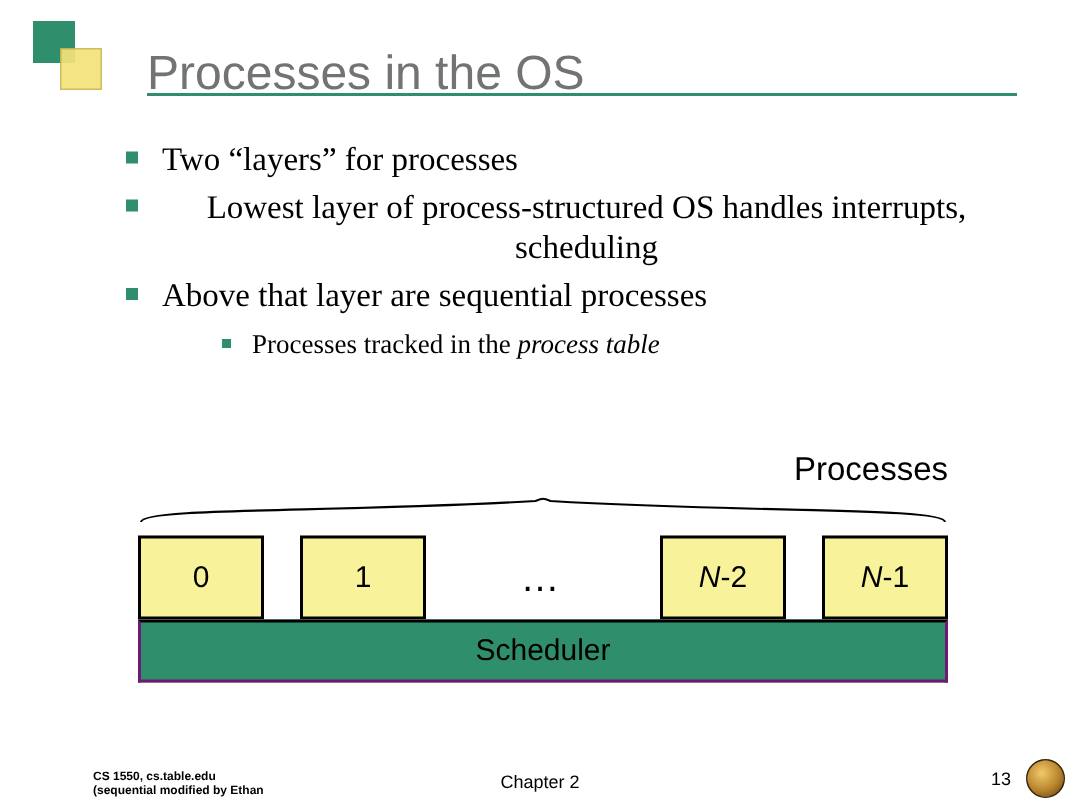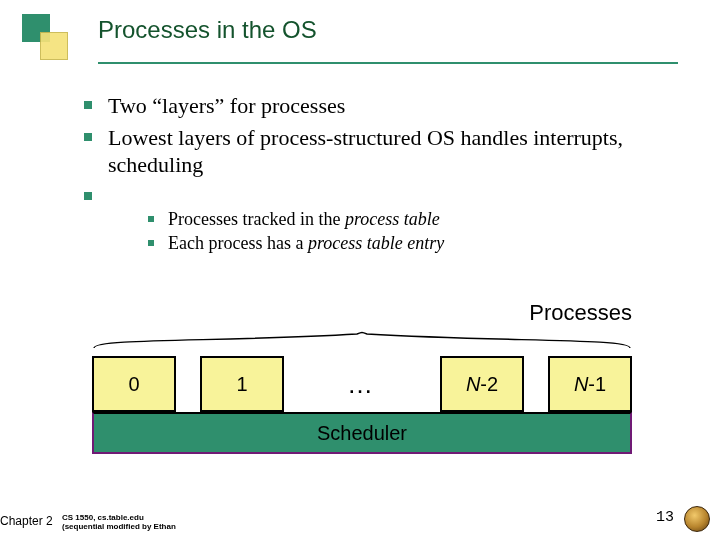--- a/index.html
+++ b/index.html
@@ -1,44 +1,44 @@
 <!DOCTYPE html>
 <html><head>
 <meta charset="utf-8">
 <style>
   * { box-sizing: border-box; margin: 0; padding: 0; }
   html, body { width: 720px; height: 540px; background: #fff; font-family: Arial, Helvetica, sans-serif; color: #000; overflow: hidden; }
   .slide { position: relative; width: 720px; height: 540px; }
   .accent { position: absolute; left: 22px; top: 14px; width: 48px; height: 48px; }
   .accent .sq1 { position: absolute; left: 0; top: 0; width: 28px; height: 28px; background: #2f8f6d; }
   .accent .sq2 { position: absolute; left: 18px; top: 18px; width: 28px; height: 28px; background: #f5e27a; border: 1px solid #c9b84f; opacity: 0.92; }
-  .title { position: absolute; left: 98px; top: 16px; font-size: 24px; font-weight: 400; color: #14532d; }
+  .title { position: absolute; left: 98px; top: 30px; font-size: 32px; font-weight: 400; color: #737373; }
   .title-rule { position: absolute; left: 98px; top: 62px; width: 580px; height: 2px; background: #2f8f6d; }
   .bullets { position: absolute; left: 84px; top: 92px; width: 590px; }
   .bul1 { display: flex; align-items: flex-start; margin-bottom: 4px; }
   .bul1 .bm { width: 8px; height: 8px; background: #2f8f6d; margin-top: 9px; margin-right: 16px; flex: 0 0 auto; }
-  .bul1 .bt { font-family: "Times New Roman", Times, serif; font-size: 22px; line-height: 1.25; }
+  .bul1 .bt { font-family: "Times New Roman", Times, serif; font-size: 22px; line-height: 1.25; text-align: center; }
   .sub { margin-left: 64px; margin-top: 8px; }
   .bul2 { display: flex; align-items: flex-start; margin-bottom: 2px; }
   .bul2 .bm { width: 6px; height: 6px; background: #2f8f6d; margin-top: 8px; margin-right: 14px; flex: 0 0 auto; }
   .bul2 .bt { font-family: "Times New Roman", Times, serif; font-size: 18px; line-height: 1.25; }
   .it1 { font-style: italic; }
   .it2 { font-style: italic; }
   .diagram { position: absolute; left: 92px; top: 300px; width: 540px; }
   .proc-label { text-align: right; font-size: 22px; font-family: Arial, sans-serif; margin-bottom: 2px; }
   .brace { width: 100%; height: 22px; }
   .row { display: flex; margin-top: 2px; }
   .box { width: 84px; height: 56px; border: 2px solid #000; display: flex; align-items: center; justify-content: center; font-size: 20px; font-family: Arial, sans-serif; }
   .ybox { background: #f8f39a; }
   .dots { flex: 1; display: flex; align-items: center; justify-content: center; font-size: 26px; letter-spacing: 4px; font-family: Arial, sans-serif; }
   .gap { width: 24px; }
   .sched { margin-top: 0; width: 100%; height: 42px; background: #2f8f6d; border: 2px solid #701a75; border-top: 2px solid #000; display: flex; align-items: center; justify-content: center; font-size: 20px; font-family: Arial, sans-serif; }
   .footer-l { position: absolute; left: 62px; bottom: 8px; font-size: 8px; font-weight: bold; font-family: Arial, sans-serif; line-height: 1.2; }
-  .footer-c { position: absolute; left: 0; right: 0; bottom: 12px; font-size: 12px; font-family: Arial, sans-serif; }
-  .footer-r { position: absolute; right: 46px; bottom: 14px; font-size: 15px; font-family: Liberation Mono, monospace; }
+  .footer-c { position: absolute; left: 0; right: 0; bottom: 12px; text-align: center; font-size: 12px; font-family: Arial, sans-serif; }
+  .footer-r { position: absolute; right: 46px; bottom: 14px; font-size: 12px; font-family: Liberation Sans, sans-serif; }
   .seal { position: absolute; right: 10px; bottom: 8px; width: 26px; height: 26px; border-radius: 50%; background: radial-gradient(circle at 40% 35%, #f2c96b 0%, #b7842d 55%, #5a3a10 100%); border: 1px solid #3a2408; }
   .ital-n { font-style: italic; }
 </style>
 </head>
 <body>
 
 <div class="slide">
 
   <div class="accent">
     <div class="sq1"></div>
@@ -48,33 +48,30 @@
   <div class="title">Processes in the OS</div>
   <div class="title-rule"></div>
 
   <div class="bullets">
     <div class="bul1">
       <div class="bm"></div>
       <div class="bt">Two “layers” for processes</div>
     </div>
     <div class="bul1">
       <div class="bm"></div>
-      <div class="bt">Lowest layers of process-structured OS handles interrupts, scheduling</div>
+      <div class="bt">Lowest layer of process-structured OS handles interrupts, scheduling</div>
     </div>
     <div class="bul1">
       <div class="bm"></div>
+      <div class="bt">Above that layer are sequential processes</div>
     </div>
     <div class="sub">
       <div class="bul2">
         <div class="bm"></div>
         <div class="bt"><span>Processes tracked in the </span><span class="it1">process table</span></div>
-      </div>
-      <div class="bul2">
-        <div class="bm"></div>
-        <div class="bt"><span>Each process has a </span><span class="it2">process table entry</span></div>
       </div>
     </div>
   </div>
 
   <div class="diagram">
     <div class="proc-label">Processes</div>
     <svg class="brace" viewBox="0 0 540 22" preserveAspectRatio="none">
       <path d="M2 20 C 2 10, 130 14, 265 6 C 270 4, 270 4, 275 6 C 410 14, 538 10, 538 20" stroke="#000" stroke-width="1.4" fill="none"></path>
     </svg>
     <div class="row">

